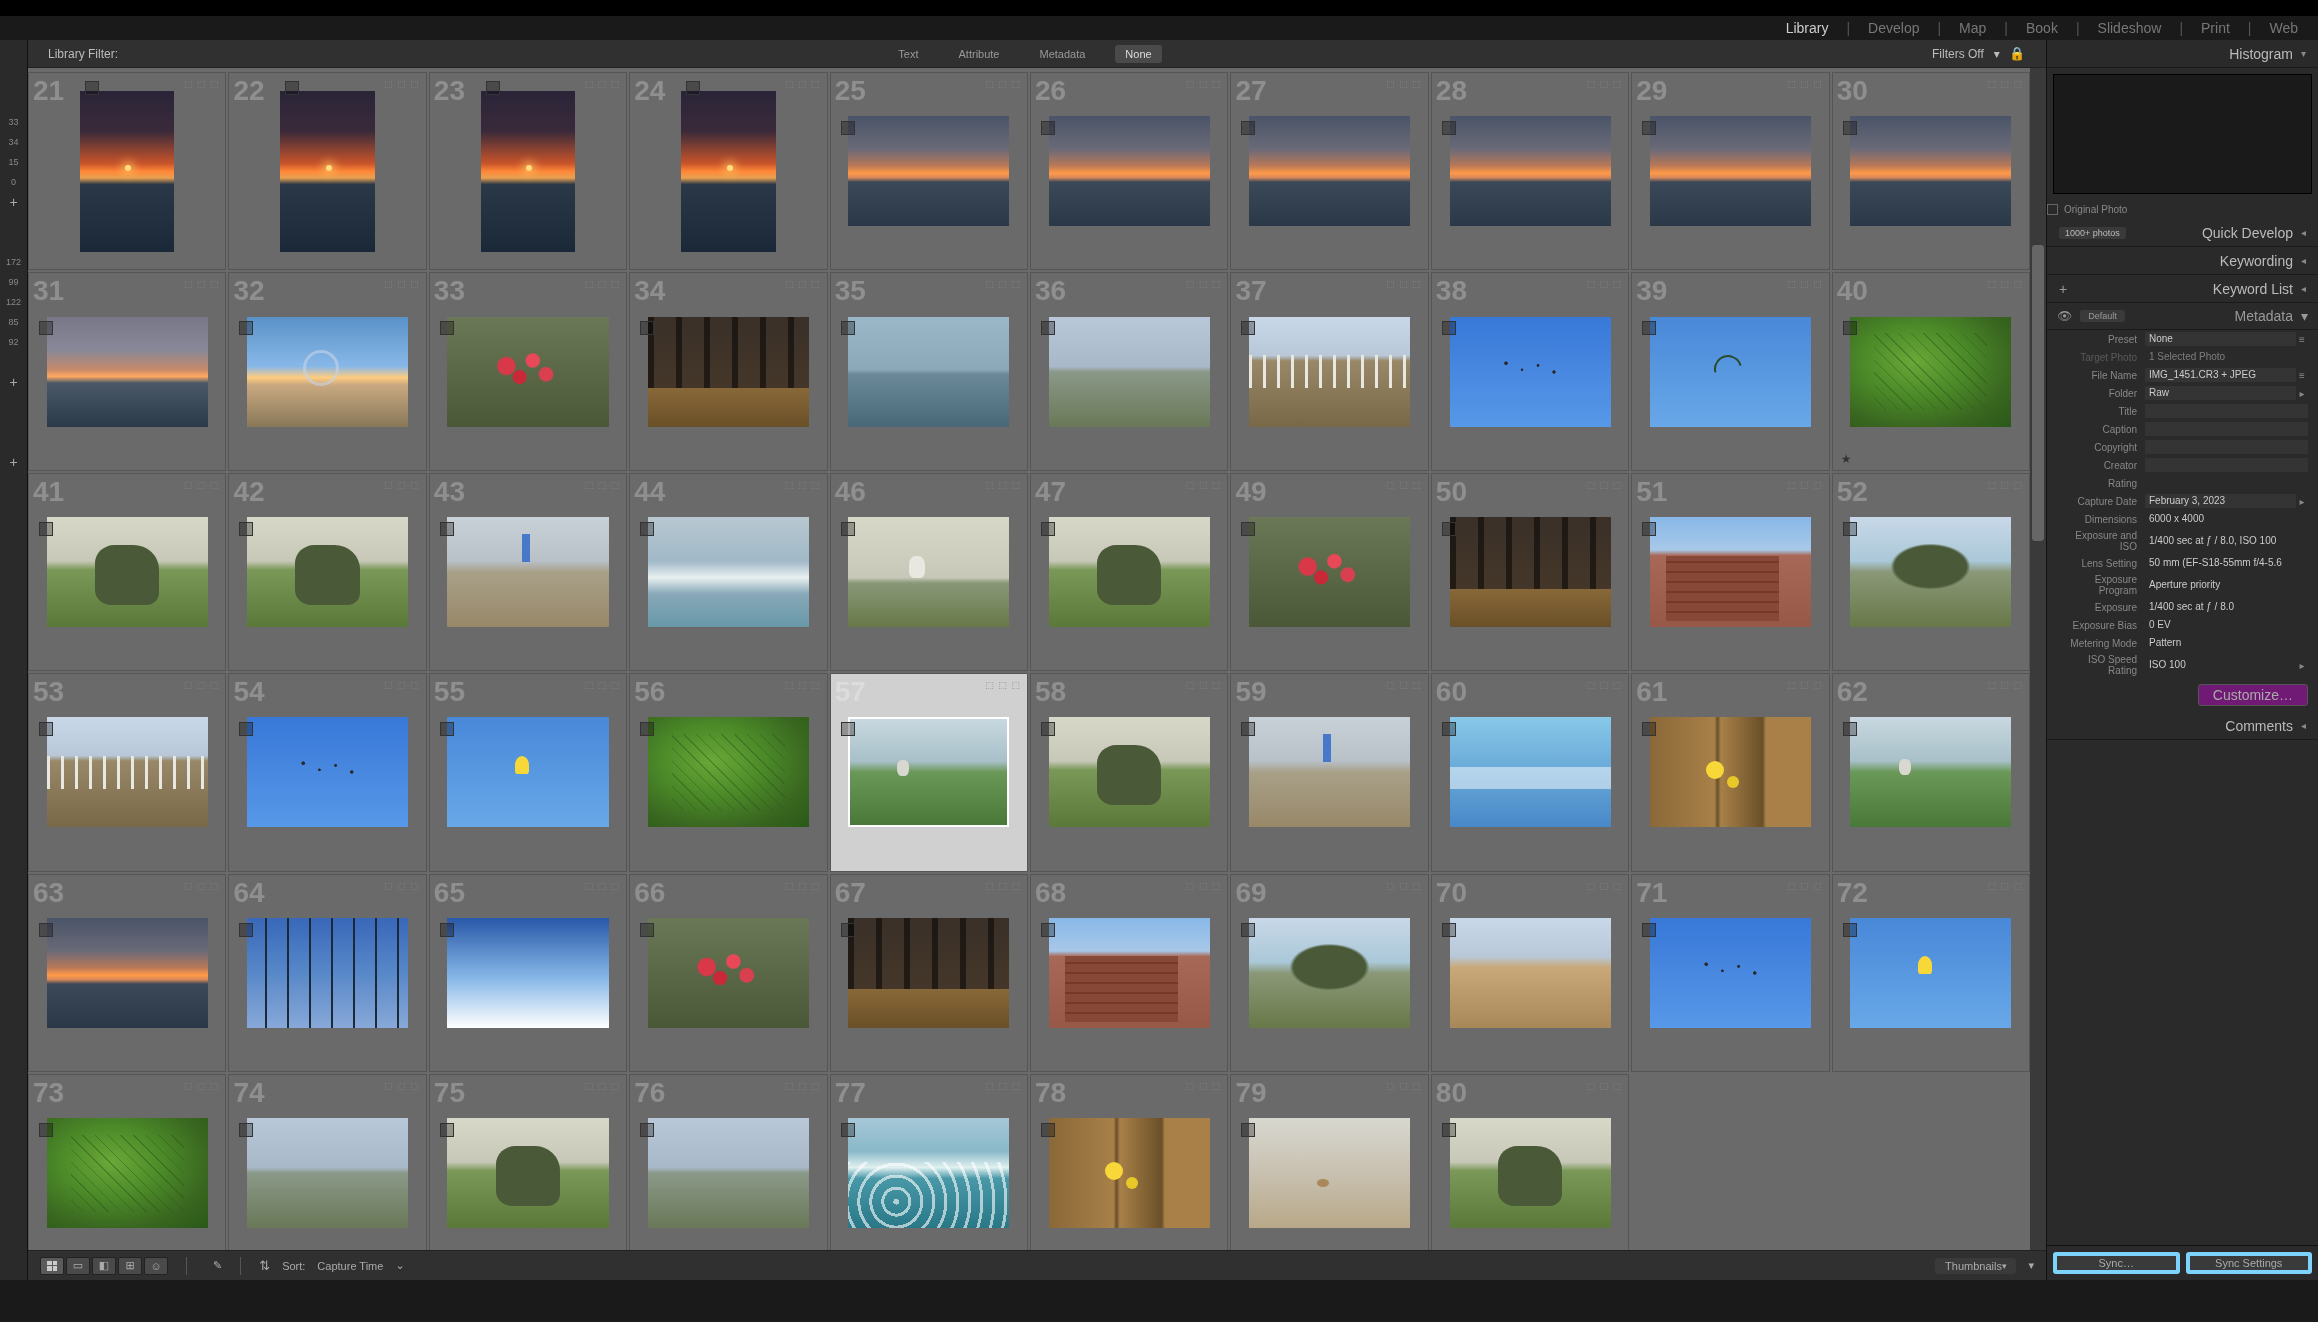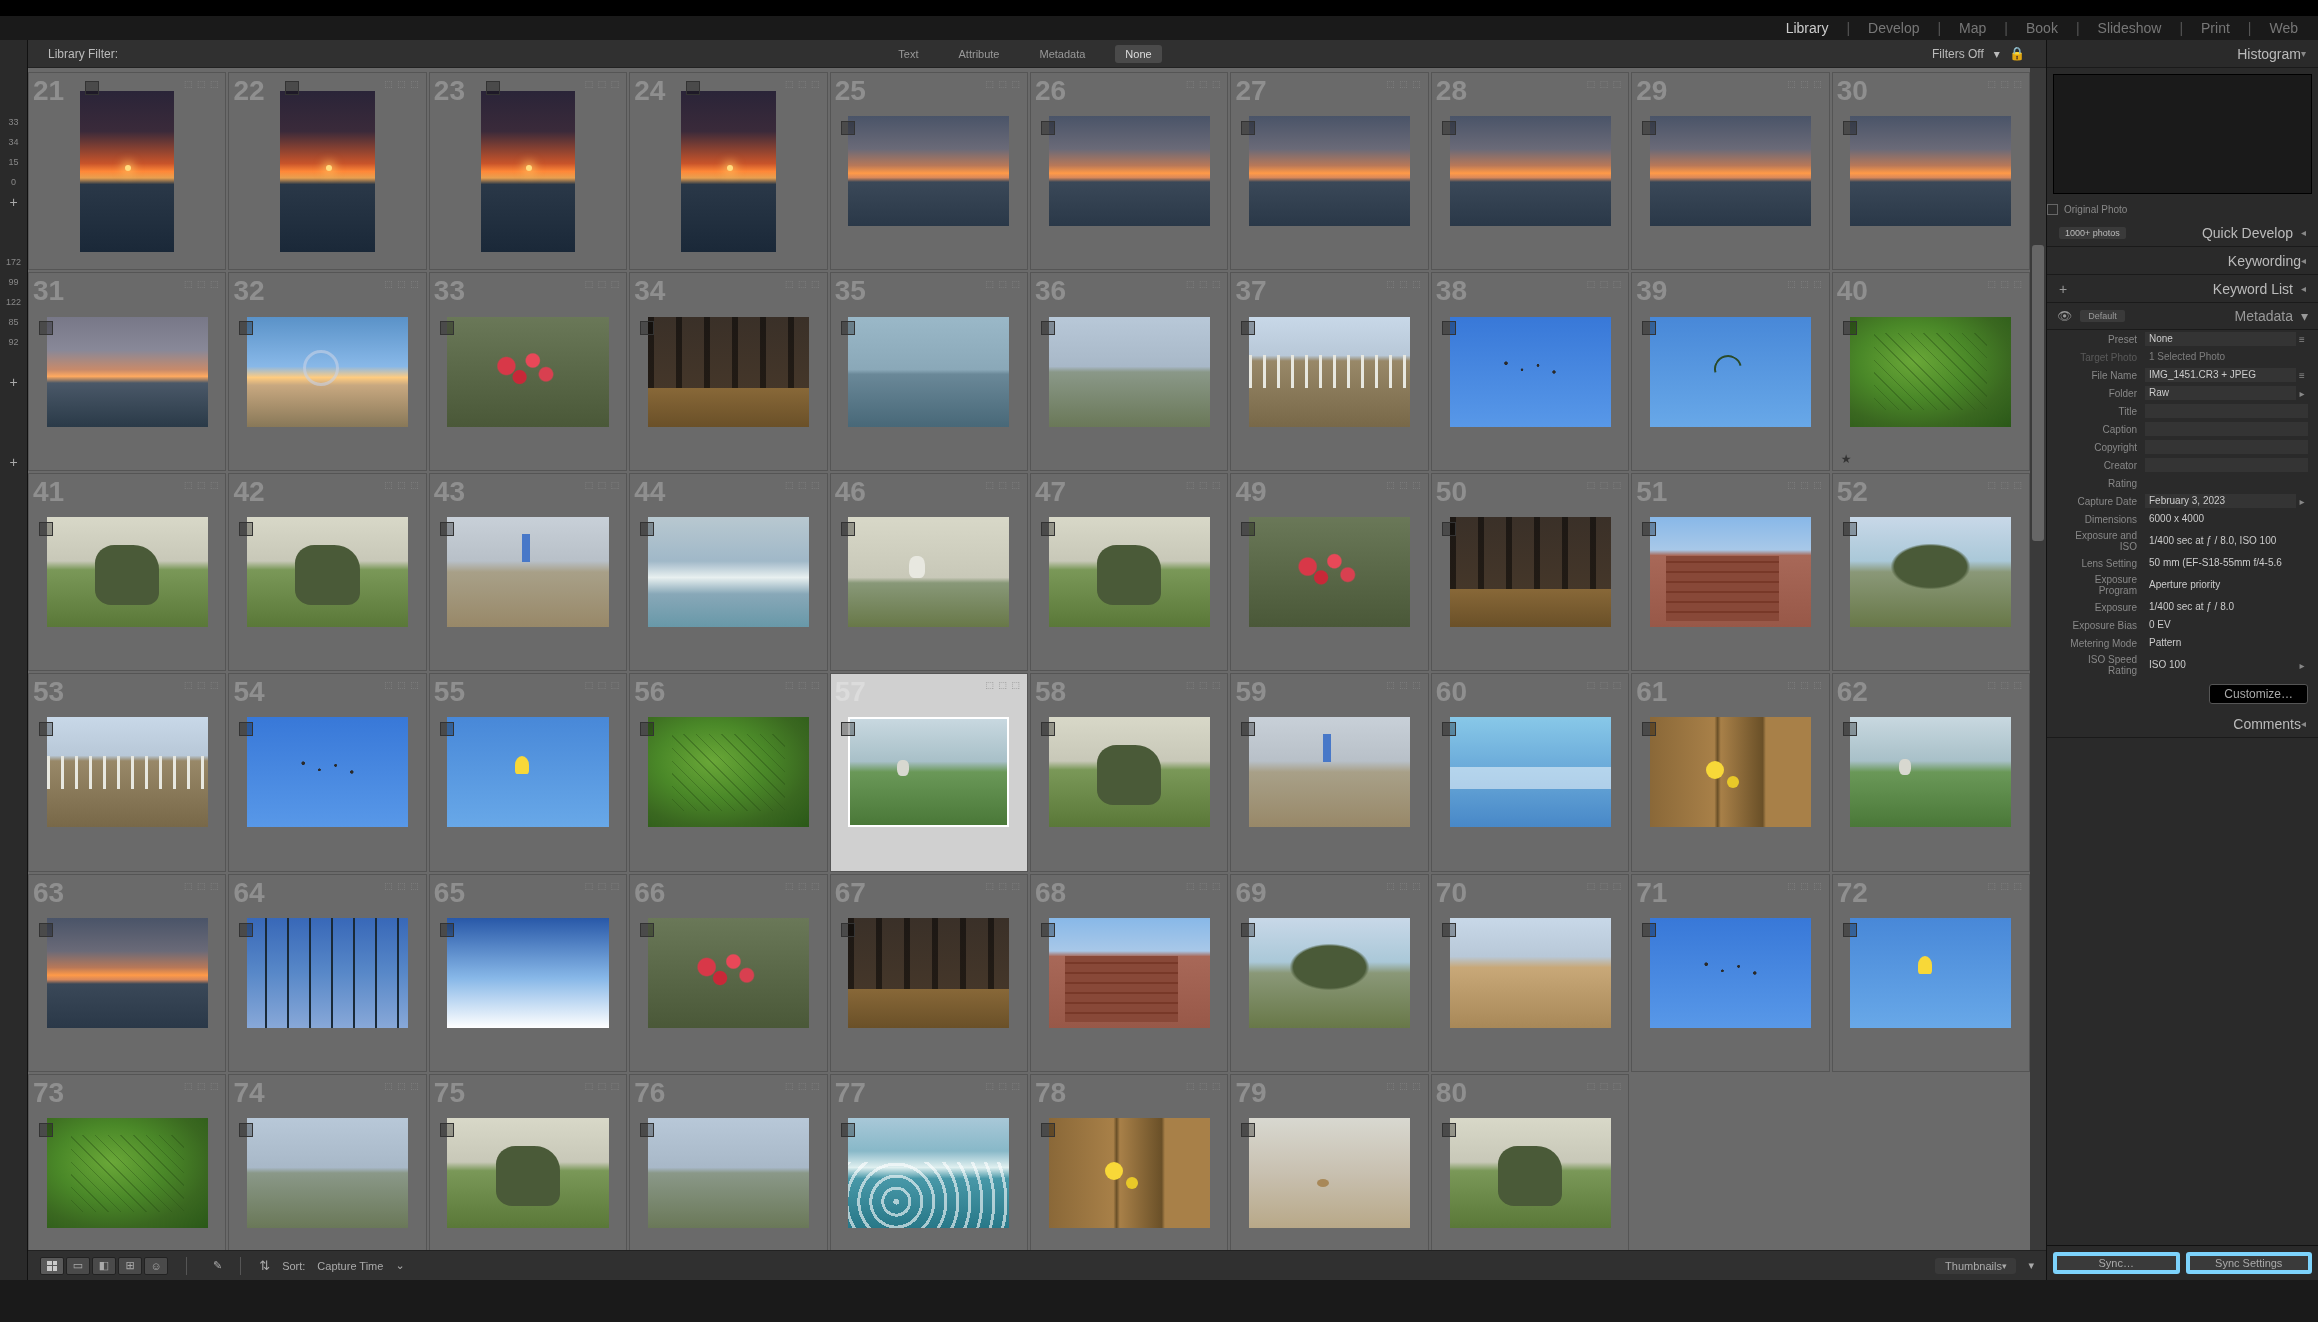--- a/index.html
+++ b/index.html
@@ -100,34 +100,34 @@
 .bottom-bar .view-btns { display: flex; gap: 2px; }
 .bottom-bar .vb { width: 24px; height: 18px; background: #4a4a4a; border: 1px solid #222; border-radius: 2px; display:flex;align-items:center;justify-content:center;}
 .bottom-bar .vb.active { background: #5a5a5a; }
 .bottom-bar .mid-icons{display:flex;gap:4px;margin-left:8px;}
 .bottom-bar .divider{width:1px;height:18px;background:#555;margin:0 6px;}
 .bottom-bar .flex{flex:1;}
 .bottom-bar .thumb-select{display:flex;align-items:center;gap:0;background:#3a3a3a;padding:2px 10px;border-radius:3px;}
 .bottom-bar .tri{font-size:9px;}
 
 .right-panel { width: 272px; background: #2a2a2a; display: flex; flex-direction: column; border-left: 1px solid #111;}
-.right-panel .section-head { height: 28px; display: flex; align-items: center; justify-content: flex-end; padding: 0 12px; font-size: 14px; color: #bbb; border-bottom: 1px solid #1a1a1a;}
+.right-panel .section-head { height: 28px; display: flex; align-items: center; justify-content: flex-end; padding: 0 12px; gap: 8px; font-size: 14px; color: #bbb; border-bottom: 1px solid #1a1a1a;}
 .right-panel .section-head .tri { font-size: 10px; color: #888;}
 .histogram { height: 120px; background: #1a1a1a; margin: 6px; border: 1px solid #000;}
 .orig-row { padding: 4px 0; font-size: 10px; color: #888; display:flex;align-items:center;gap:6px;}
 .orig-row .chk{width:11px;height:11px;border:1px solid #666;}
 .meta-head { display:flex;align-items:center;justify-content:space-between;padding:5px 10px;border-bottom:1px solid #1a1a1a;}
 .meta-head .eye{font-size:12px;}
 .meta-row { display: flex; padding: 2px 10px; font-size: 10px; min-height:18px; align-items:center;}
 .meta-row .lbl { width: 88px; text-align: right; color: #888; padding-right: 8px;}
 .meta-row .val { flex: 1; color: #ccc; background:#343434; padding:1px 4px; min-height:14px;}
 .meta-row .val.nobox{background:transparent;}
 .meta-row .ic{width:12px;font-size:10px;color:#888;text-align:center;}
 .cust-row{display:flex;justify-content:flex-end;padding:6px 10px;}
-.cust-btn{background:#000000;border:1px solid #555;padding:2px 14px;font-size:12px;color:#aaa;border-radius:3px;}
+.cust-btn{background:#701a75;border:1px solid #555;padding:2px 14px;font-size:14px;color:#aaa;border-radius:3px;}
 .sync-bar{display:flex;gap:6px;padding:6px;border-top:1px solid #111;margin-top:auto;}
 .sync-btn{flex:1;background:#3a3a3a;border:4px solid #7dd3fc;height:22px;display:flex;align-items:center;justify-content:center;font-size:11px;color:#aaa;border-radius:3px;}
 
 .grid-icon{display:grid;grid-template-columns:1fr 1fr;gap:1px;width:10px;height:10px;}
 .grid-icon div{background:#ccc;}
 </style>
 </head>
 <body>
 
 <div class="top-strip"></div>

